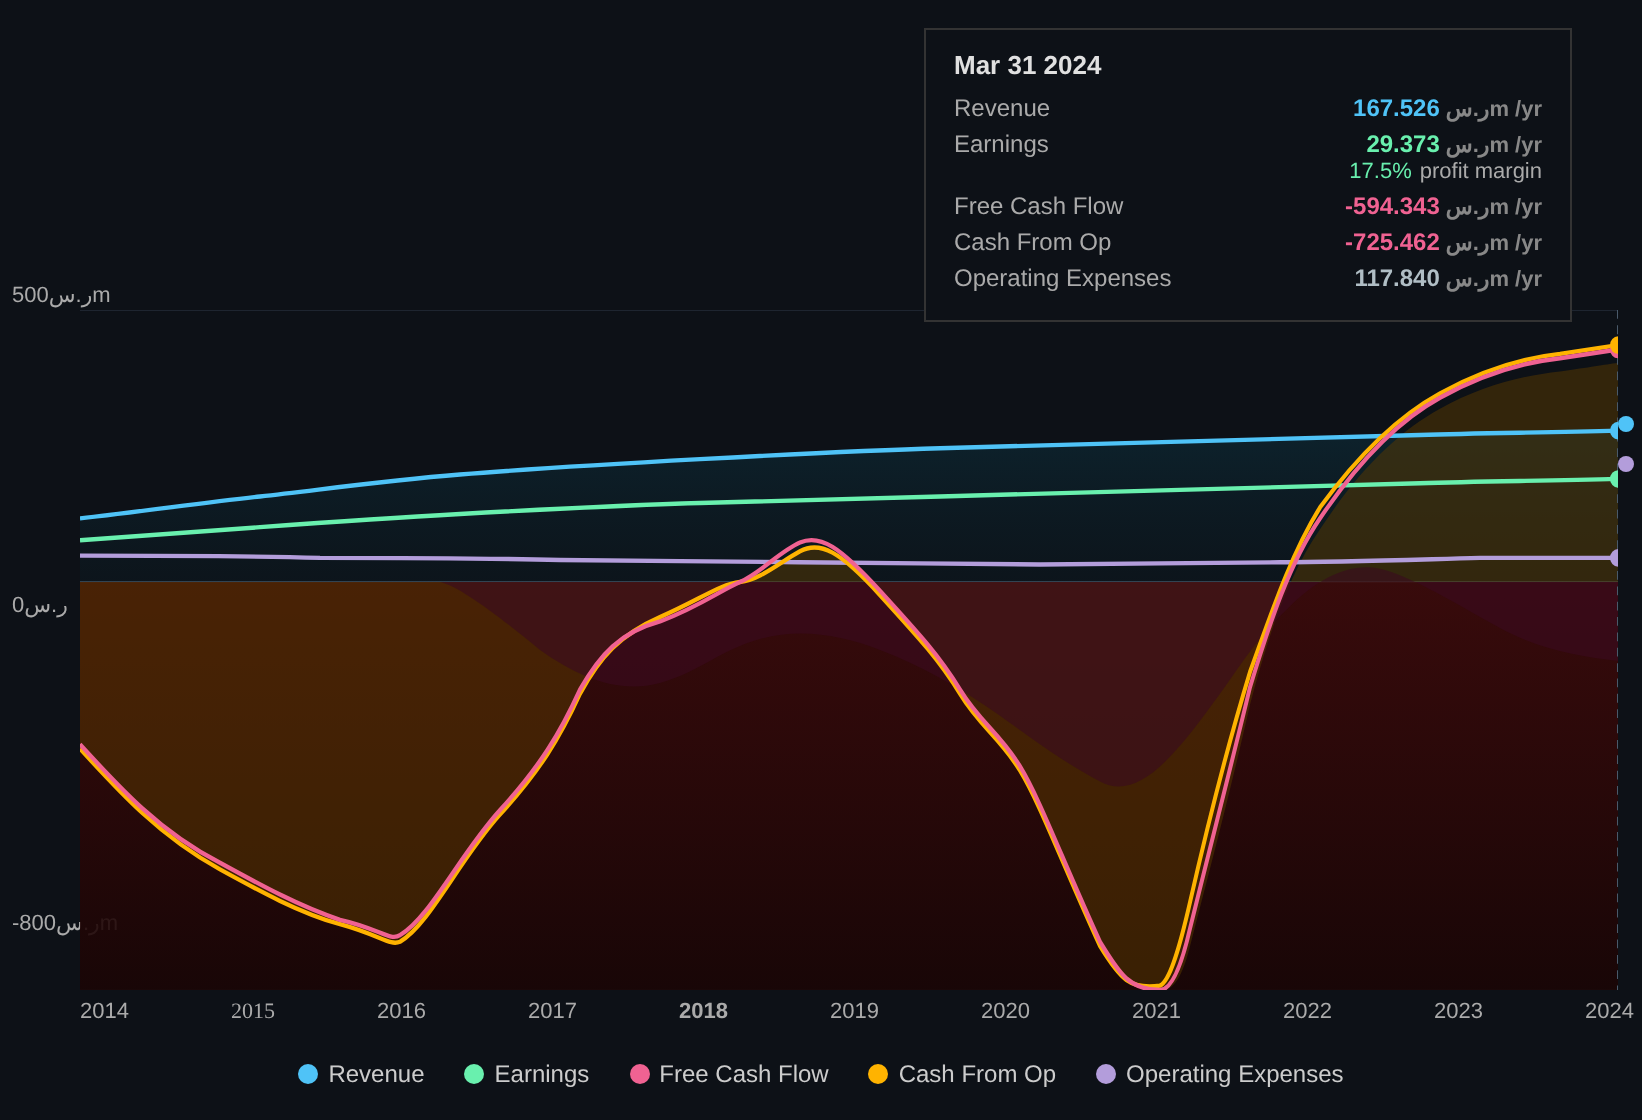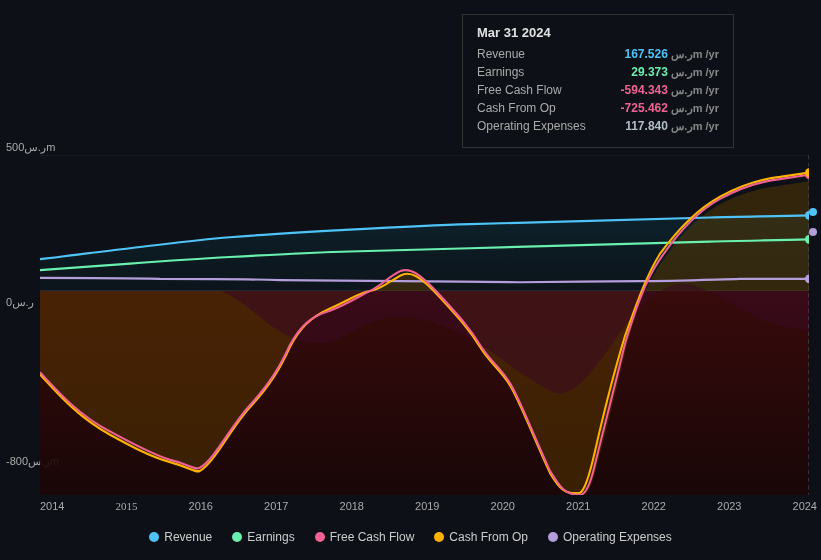--- a/index.html
+++ b/index.html
@@ -20,21 +20,21 @@
     }
 
     
     .tooltip-box {
       position: absolute;
       top: 14px;
       left: 462px;
       background: #0d1117;
       border: 1px solid #333;
       padding: 10px 14px;
-      width: 272px;
+      width: 324px;
       z-index: 10;
     }
 
     .tooltip-date {
       font-size: 13px;
       font-weight: bold;
       color: #e0e0e0;
       margin-bottom: 7px;
     }
 
@@ -127,20 +127,24 @@
       <span class="value val-revenue">
         <span>167.526</span><span class="unit">ر.س‌m /yr</span>
       </span>
     </div>
     <div class="tooltip-row">
       <span class="label">Earnings</span>
       <span class="value val-earnings">
         <span>29.373</span><span class="unit">ر.س‌m /yr</span>
       </span>
     </div>
+    <div class="tooltip-row" style="justify-content:flex-end;margin-top:-3px;">
+      <span style="color:#69f0ae;font-size:11px;">17.5%</span>
+      <span style="color:#aaa;font-size:11px;margin-left:4px;">profit margin</span>
+    </div>
     <div class="tooltip-row">
       <span class="label">Free Cash Flow</span>
       <span class="value val-fcf">
         <span>-594.343</span><span class="unit">ر.س‌m /yr</span>
       </span>
     </div>
     <div class="tooltip-row">
       <span class="label">Cash From Op</span>
       <span class="value val-cfo">
         <span>-725.462</span><span class="unit">ر.س‌m /yr</span>
@@ -208,21 +212,21 @@
   </div>
 
   <div style="position:absolute; right:4px; top:208px; width:8px; height:8px; border-radius:50%; background:#4fc3f7;"></div>
   <div style="position:absolute; right:4px; top:228px; width:8px; height:8px; border-radius:50%; background:#b39ddb;"></div>
 
   <div style="position:absolute; bottom:48px; left:40px; right:4px; display:flex; justify-content:space-between;">
     <span class="x-label" style="position:static;">2014</span>
     <span class="x-label" style="position:static;font-family:Liberation Serif, serif;">2015</span>
     <span class="x-label" style="position:static;">2016</span>
     <span class="x-label" style="position:static;">2017</span>
-    <span class="x-label" style="position:static;">2018</span>
+    <span class="x-label" style="position:static;font-weight:bold;">2018</span>
     <span class="x-label" style="position:static;">2019</span>
     <span class="x-label" style="position:static;">2020</span>
     <span class="x-label" style="position:static;">2021</span>
     <span class="x-label" style="position:static;text-align:right;">2022</span>
     <span class="x-label" style="position:static;">2023</span>
     <span class="x-label" style="position:static;">2024</span>
   </div>
 
   <div class="legend">
     <div class="legend-item">

